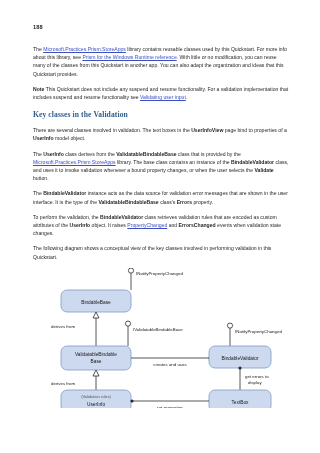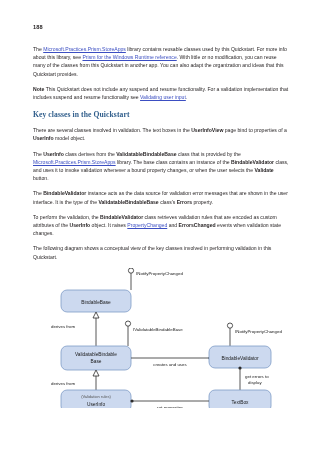--- a/index.html
+++ b/index.html
@@ -70,21 +70,21 @@
 
 <div class="page">
   <div class="content">
 
     <div class="folio">188</div>
 
     <p class="body"><span>The </span><a class="link" href="#">Microsoft.Practices.Prism.StoreApps</a><span> library contains reusable classes used by this Quickstart. For more info about this library, see </span><a class="link" href="#">Prism for the Windows Runtime reference</a><span>. With little or no modification, you can reuse many of the classes from this Quickstart in another app. You can also adapt the organization and ideas that this Quickstart provides.</span></p>
 
     <p class="body"><span class="note-label">Note</span><span>  This Quickstart does not include any suspend and resume functionality. For a validation implementation that includes suspend and resume functionality see </span><a class="link" href="#">Validating user input</a><span>.</span></p>
 
-    <h2 class="section-head">Key classes in the Quickstart</h2>
+    <h2 class="section-head">Key classes in the Validation</h2>
 
     <p class="body"><span>There are several classes involved in validation. The text boxes in the </span><b>UserInfoView</b><span> page bind to properties of a </span><b>UserInfo</b><span> model object.</span></p>
 
     <p class="body"><span>The </span><b>UserInfo</b><span> class derives from the </span><b>ValidatableBindableBase</b><span> class that is provided by the </span><a class="link" href="#">Microsoft.Practices.Prism.StoreApps</a><span> library. The base class contains an instance of the </span><b>BindableValidator</b><span> class, and uses it to invoke validation whenever a bound property changes, or when the user selects the </span><b>Validate</b><span> button.</span></p>
 
     <p class="body"><span>The </span><b>BindableValidator</b><span> instance acts as the data source for validation error messages that are shown in the user interface. It is the type of the </span><b>ValidatableBindableBase</b><span> class's </span><b>Errors</b><span> property.</span></p>
 
     <p class="body"><span>To perform the validation, the </span><b>BindableValidator</b><span> class retrieves validation rules that are encoded as custom attributes of the </span><b>UserInfo</b><span> object. It raises </span><a class="link" href="#">PropertyChanged</a><span> and </span><b>ErrorsChanged</b><span> events when validation state changes.</span></p>
 
     <p class="body"><span>The following diagram shows a conceptual view of the key classes involved in performing validation in this Quickstart.</span></p>

